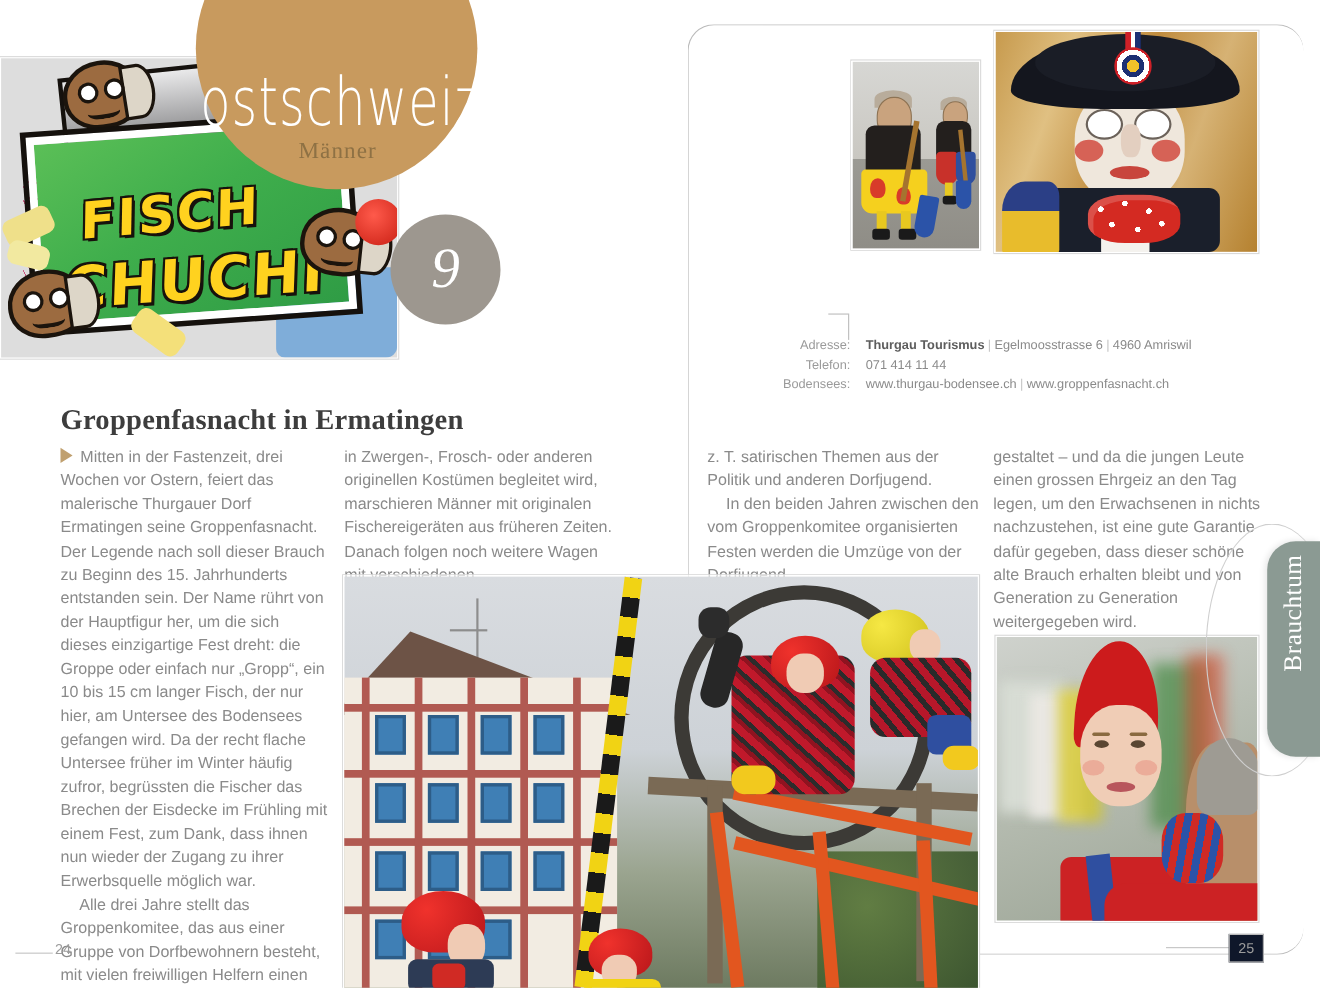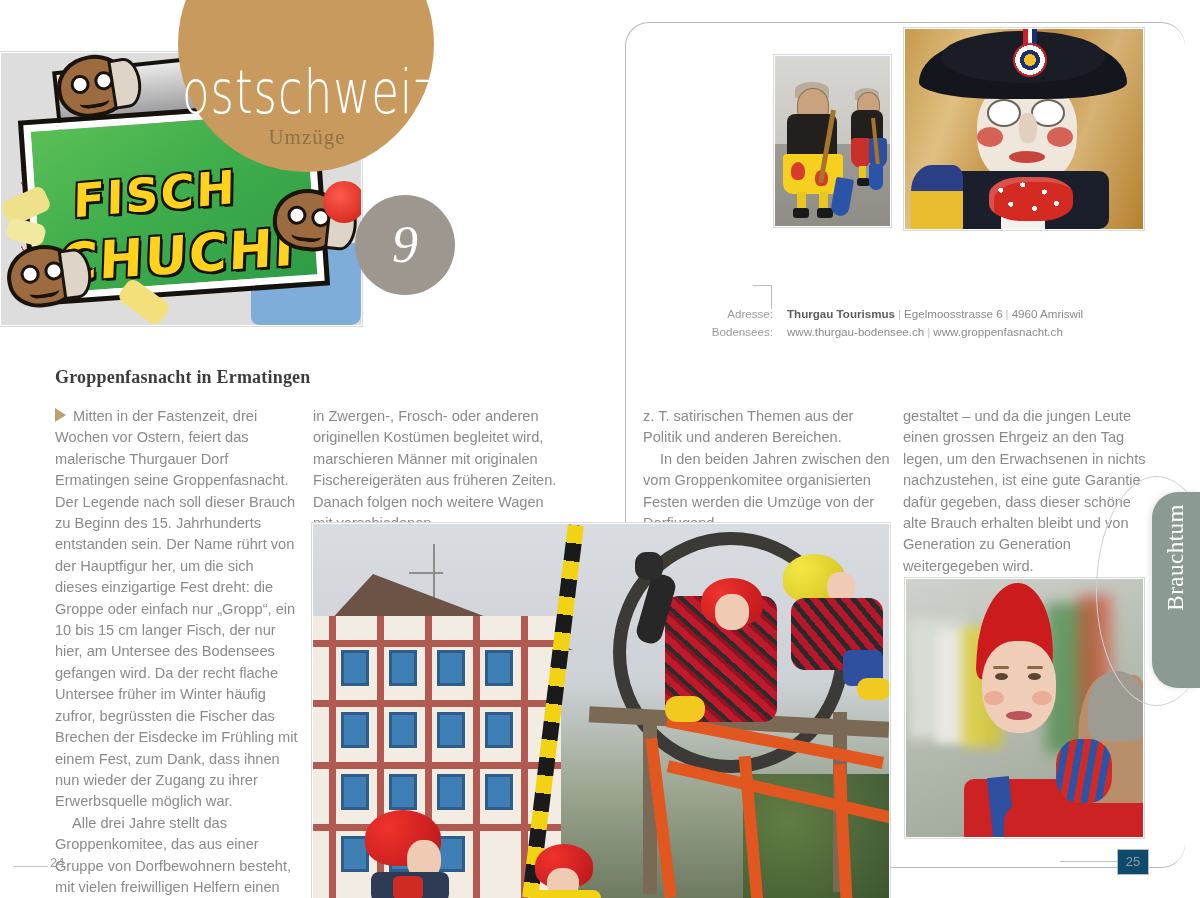--- a/index.html
+++ b/index.html
@@ -89,21 +89,21 @@
   }
   .numcircle span{
     display:block;text-align:center;line-height:100px;color:#ffffff;
     font-family:"Liberation Serif", serif;font-style:italic;font-size:52px;
   }
 
   
   .headline{
     position:absolute;left:55px;top:367px;width:520px;
     font-family:"Liberation Serif", serif;font-weight:bold;
-    font-size:18px;color:#3d3d3d;letter-spacing:.2px;
+    font-size:26px;color:#3d3d3d;letter-spacing:.2px;
   }
 
   
   .col{
     position:absolute;font-size:14.6px;line-height:21.4px;color:#8a8a8a;
     font-family:"Liberation Sans", sans-serif;
     text-align:left;
   }
   .col p{margin:0;}
   .col p + p{text-indent:17px;}
@@ -262,21 +262,21 @@
     position:absolute;left:1096px;top:476px;width:120px;height:228px;
     border:1px solid #cfcfcf;border-radius:50%;border-right:none;z-index:6;pointer-events:none;
     background:rgba(255,255,255,0.0);
   }
 
   
   .pg-left{position:absolute;left:50px;top:855px;font-size:13px;color:#9b9b9b;}
   .pg-left-rule{position:absolute;left:14px;top:866px;width:34px;height:1px;background:#c2c2c2;}
   .pg-right-box{
     position:absolute;left:1117px;top:849px;width:32px;height:26px;
-    border:1px solid #bbbbbb;box-sizing:border-box;background:#0c4a6e;z-index:3;
+    border:1px solid #bbbbbb;box-sizing:border-box;background:#0f172a;z-index:3;
   }
   .pg-right-box span{display:block;text-align:center;line-height:24px;font-size:13px;color:#9b9b9b;}
   .pg-right-rule{position:absolute;left:1060px;top:861px;width:58px;height:1px;background:#c2c2c2;z-index:2;}
 </style>
 </head>
 <body>
 
 <div class="page">
 
   <div class="ph photo-fisch">
@@ -307,21 +307,21 @@
         <div class="mouth"></div>
     </div>
     <div class="redflower"></div>
     <div class="streamer s1"></div>
     <div class="streamer s2"></div>
     <div class="streamer s3"></div>
   </div>
 
   <div class="badge"></div>
   <div class="badge-title">ostschweiz</div>
-  <div class="badge-sub">Umzüge</div>
+  <div class="badge-sub">Männer</div>
 
   <div class="numcircle">
     <span>9</span>
   </div>
 
   <div class="headline">Groppenfasnacht in Ermatingen</div>
 
   <div class="col c1">
     <p><span class="bullet"></span><span>Mitten in der Fastenzeit, drei Wochen vor Ostern, feiert das malerische Thurgauer Dorf Ermatingen seine Groppenfasnacht. Der Legende nach soll dieser Brauch zu Beginn des 15. Jahrhunderts entstanden sein. Der Name rührt von der Hauptfigur her, um die sich dieses einzigartige Fest dreht: die Groppe oder einfach nur „Gropp“, ein 10 bis 15 cm langer Fisch, der nur hier, am Untersee des Bodensees gefangen wird. Da der recht flache Untersee früher im Winter häufig zufror, begrüssten die Fischer das Brechen der Eisdecke im Frühling mit einem Fest, zum Dank, dass ihnen nun wieder der Zugang zu ihrer Erwerbsquelle möglich war.</span></p>
     <p>Alle drei Jahre stellt das Groppenkomitee, das aus einer Gruppe von Dorfbewohnern besteht, mit vielen freiwilligen Helfern einen grossen Umzug auf die Beine. Hinter einem riesigen nachgebildeten Gropp auf einem Wagen, der von Kindern</p>
@@ -386,28 +386,32 @@
   <div class="infos-rule-h"></div>
   <div class="infos-rule-v"></div>
 
   <table class="infos-table">
     <tbody>
         <tr>
       <td class="infos-label">Adresse:</td>
       <td class="infos-value"><b>Thurgau Tourismus</b><span class="sep">|</span><span>Egelmoosstrasse 6</span><span class="sep">|</span><span>4960 Amriswil</span></td>
     </tr>
     <tr>
+      <td class="infos-label">Telefon:</td>
+      <td class="infos-value">071 414 11 44</td>
+    </tr>
+    <tr>
       <td class="infos-label">Bodensees:</td>
       <td class="infos-value"><span>www.thurgau-bodensee.ch</span><span class="sep">|</span><span>www.groppenfasnacht.ch</span></td>
     </tr>
   </tbody>
     </table>
 
   <div class="col c3">
-    <p>z. T. satirischen Themen aus der Politik und anderen Bereichen.</p>
+    <p>z. T. satirischen Themen aus der Politik und anderen Dorfjugend.</p>
     <p>In den beiden Jahren zwischen den vom Groppenkomitee organisierten Festen werden die Umzüge von der Dorfjugend</p>
   </div>
 
   <div class="col c4">
     <p>gestaltet – und da die jungen Leute einen grossen Ehrgeiz an den Tag legen, um den Erwachsenen in nichts nachzustehen, ist eine gute Garantie dafür gegeben, dass dieser schöne alte Brauch erhalten bleibt und von Generation zu Generation weitergegeben wird.</p>
   </div>
 
   <div class="ph ph-parade">
     <div class="antenna"></div>
     <div class="antenna2"></div>

